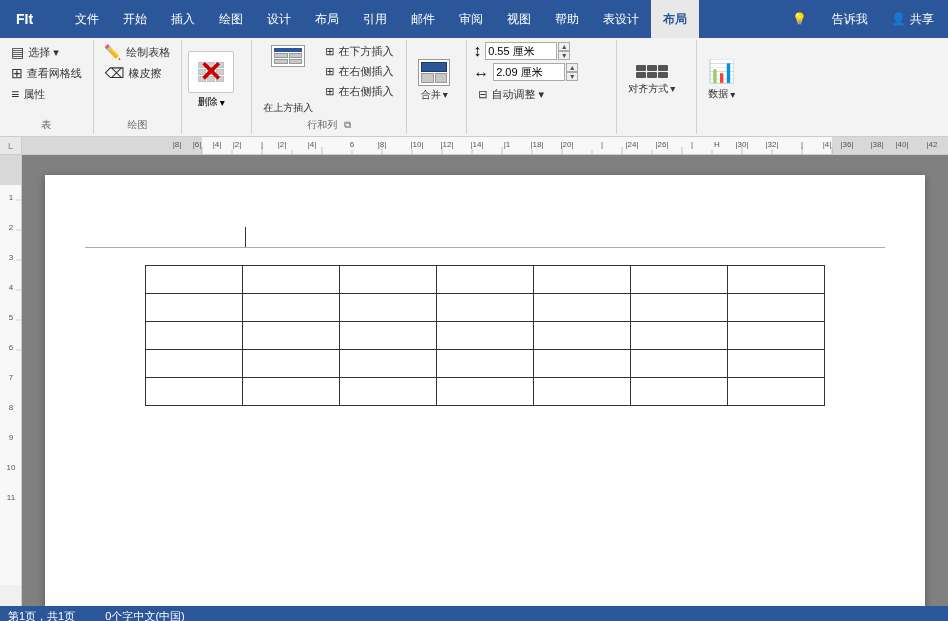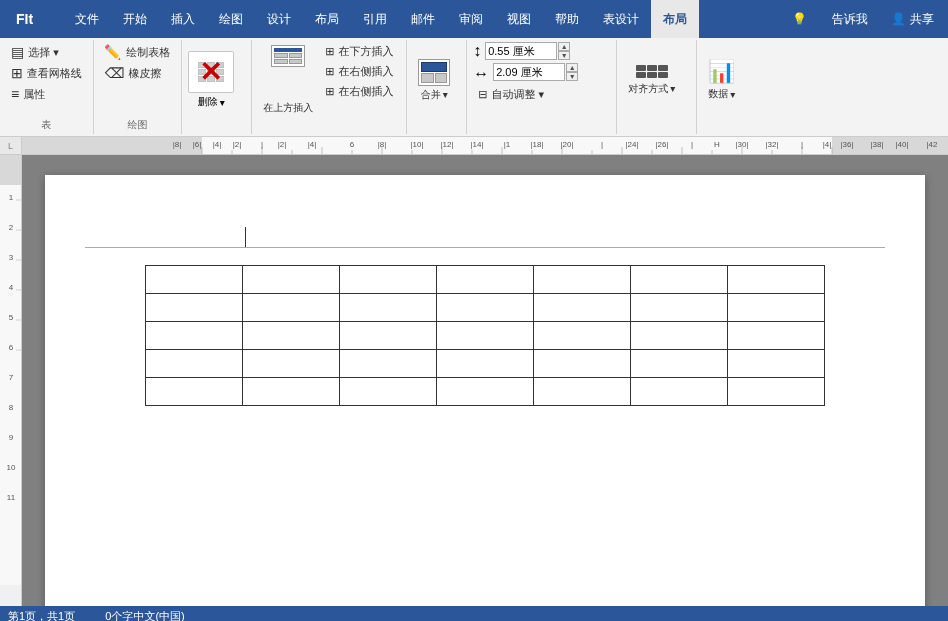--- a/index.html
+++ b/index.html
@@ -391,20 +391,23 @@
             <div class="ribbon-btn-small" style="width:80px;">
               <span>⊞</span>
               <span>在右侧插入</span>
             </div>
             <div class="ribbon-btn-small" style="width:80px;">
               <span>⊞</span>
               <span>在右侧插入</span>
             </div>
           </div>
         </div>
+      </div>
+      <div class="ribbon-group-title">行和列
+        <span class="expand-indicator" style="position:relative;bottom:auto;right:auto;display:inline-block;margin-left:4px;">⧉</span>
       </div>
     </div>
 
     <div class="ribbon-group group-merge" style="min-width:60px;">
       <div class="ribbon-group-content" style="justify-content:flex-start;align-items:center;">
         <div class="ribbon-big-btn">
           <div style="border:1px solid #999;background:white;padding:2px;display:grid;grid-template-columns:1fr 1fr;gap:1px;width:32px;margin-bottom:2px;">
             <div style="height:10px;background:#2b579a;border:0.5px solid #1a3a6b;grid-column:1/3;"></div>
             <div style="height:10px;background:#c8c8c8;border:0.5px solid #999;"></div>
             <div style="height:10px;background:#c8c8c8;border:0.5px solid #999;"></div>

